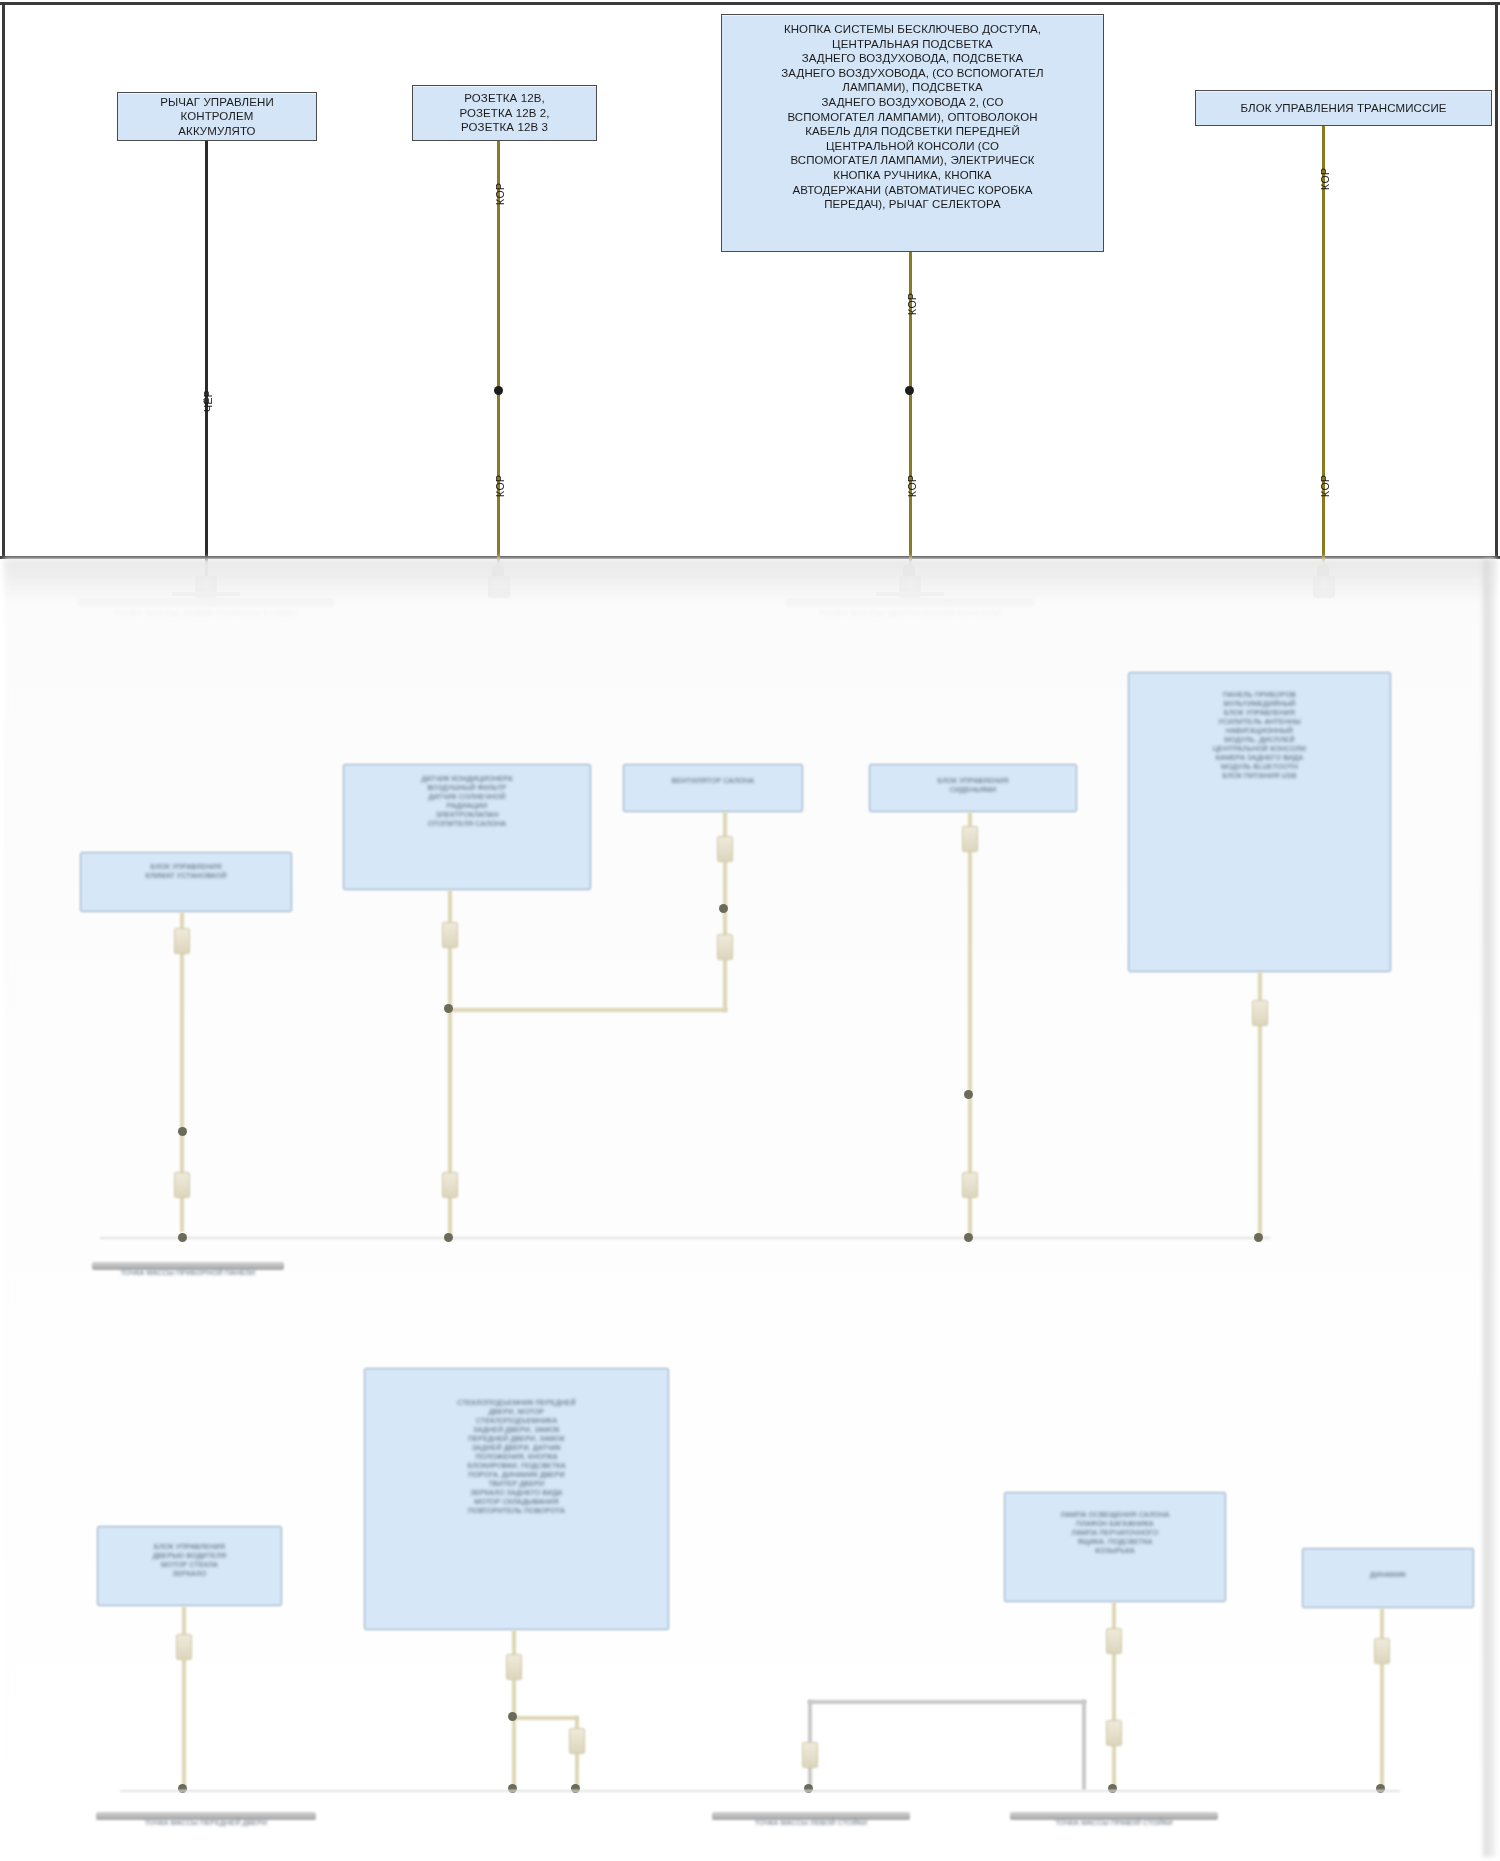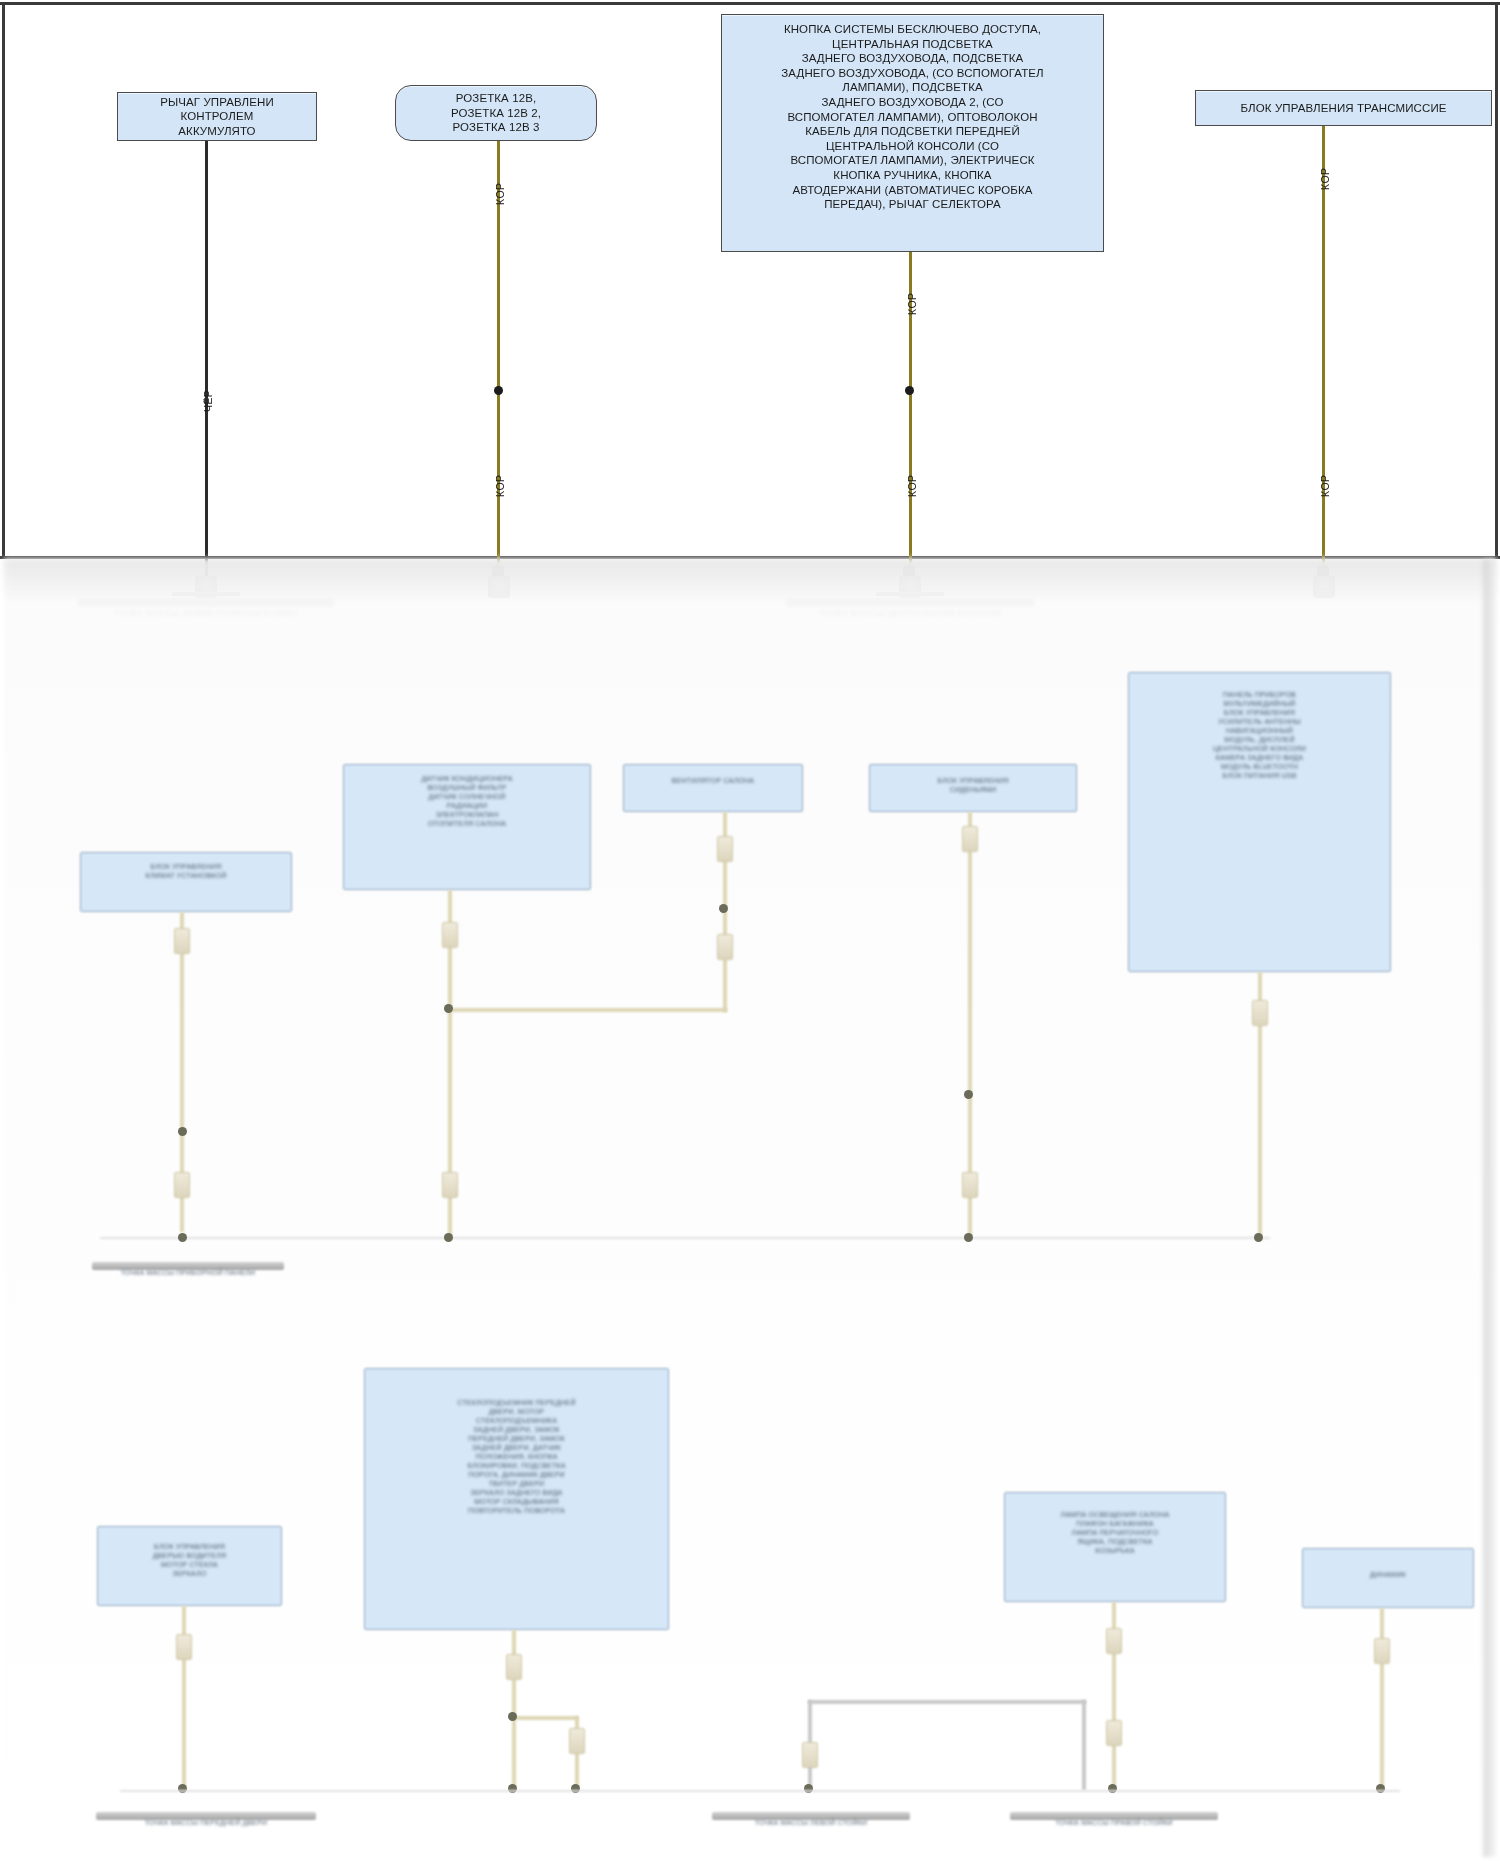--- a/index.html
+++ b/index.html
@@ -158,21 +158,21 @@
 <div id="page">
 
   <div class="frame-line frame-top"></div>
   <div class="frame-line frame-left"></div>
   <div class="frame-line frame-right"></div>
   <div class="frame-line frame-bot"></div>
 
   <div class="box" style="left:117px; top:92px; width:200px; height:49px;">РЫЧАГ УПРАВЛЕНИ КОНТРОЛЕМ
 АККУМУЛЯТО</div>
 
-  <div class="box" style="left:395px; top:85px; width:202px; height:56px;border-radius:16px;">РОЗЕТКА 12В,
+  <div class="box" style="left:412px; top:85px; width:185px; height:56px;">РОЗЕТКА 12В,
 РОЗЕТКА 12В 2,
 РОЗЕТКА 12В 3</div>
 
   <div class="box tall" style="left:721px; top:14px; width:383px; height:238px;">КНОПКА СИСТЕМЫ БЕСКЛЮЧЕВО ДОСТУПА,
 ЦЕНТРАЛЬНАЯ ПОДСВЕТКА
 ЗАДНЕГО ВОЗДУХОВОДА, ПОДСВЕТКА
 ЗАДНЕГО ВОЗДУХОВОДА, (СО ВСПОМОГАТЕЛ
 ЛАМПАМИ), ПОДСВЕТКА
 ЗАДНЕГО ВОЗДУХОВОДА 2, (СО
 ВСПОМОГАТЕЛ ЛАМПАМИ), ОПТОВОЛОКОН

